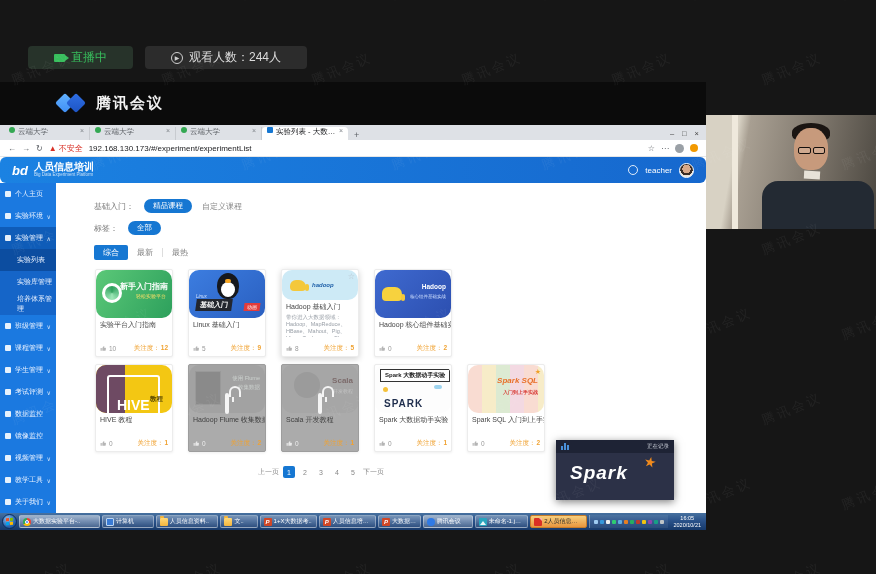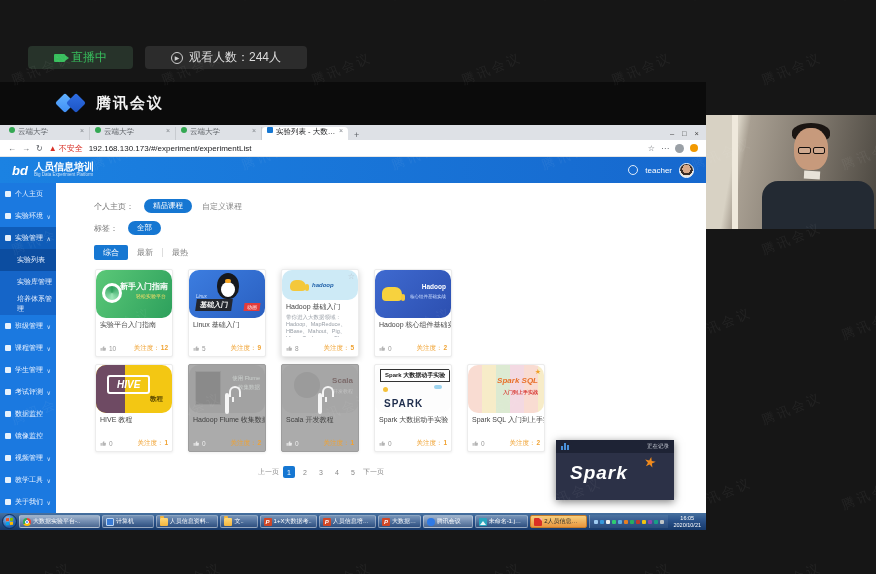--- a/index.html
+++ b/index.html
@@ -39,21 +39,21 @@
   .newtab{padding:0 6px;font-size:9px;color:#5f6368;}
   .wincontrols{margin-left:auto;display:flex;gap:8px;padding-right:7px;font-size:7.5px;color:#444;align-items:center;height:13px;}
   .urlbar{position:absolute;left:0;top:15px;width:100%;height:17px;background:#fff;border-bottom:1px solid #e4e6e8;display:flex;align-items:center;gap:6px;padding:0 8px;font-size:8px;color:#5f6368;}
   .url-warn{color:#d93025;display:flex;gap:2px;align-items:center;}
   .url-text{color:#202124;flex:1;}
   .url-icons{display:flex;gap:6px;align-items:center;color:#5f6368;}
   .avatar-dot{width:9px;height:9px;border-radius:50%;background:#9aa0a6;}
   .orange-dot{width:8px;height:8px;border-radius:50%;background:#f29900;}
 
   
-  .site-header{position:absolute;left:0;top:32px;width:100%;height:26px;background:linear-gradient(90deg,#1b82e2,#1668ce);display:flex;align-items:center;padding:0 12px;}
+  .site-header{position:absolute;left:0;top:32px;width:100%;height:26px;background:linear-gradient(90deg,#1b82e2,#1668ce);display:flex;align-items:center;padding:0 12px;border-radius:6px;}
   .bd-logo{font-size:13px;font-weight:bold;font-style:italic;color:#fff;margin-right:6px;}
   .site-name{line-height:1;}
   .site-name .n1{font-size:10px;font-weight:bold;color:#fff;}
   .site-name .n2{font-size:4.5px;color:rgba(255,255,255,.75);margin-top:1px;}
   .sh-right{margin-left:auto;display:flex;align-items:center;gap:7px;}
   .msg-icon{width:10px;height:10px;border:1px solid rgba(255,255,255,.85);border-radius:50%;}
   .user-name{font-size:8px;color:#fff;}
   .user-avatar{width:15px;height:15px;border-radius:50%;background:radial-gradient(circle at 50% 38%,#d7a98a 40%,#3a2d25 41% 62%,#e8e3da 63%);border:1px solid #fff;}
 
   .site-body{position:absolute;left:0;top:58px;width:100%;height:330px;display:flex;}
@@ -119,21 +119,21 @@
   .t3 .hw{position:absolute;left:30px;top:12px;font-size:6px;font-style:italic;font-weight:bold;color:#1d5fa8;}
   .t4{background:linear-gradient(135deg,#3f6ad0,#2c4fb0);}
   .t4 .ele{left:7px;top:17px;width:20px;height:14px;background:#f7d23e;}
   .t4 .tt{position:absolute;right:5px;top:13px;font-size:6.5px;color:#fff;font-weight:bold;}
   .t4 .ts{position:absolute;right:5px;top:24px;font-size:4.5px;color:#cfe0ff;}
   .t5{background:linear-gradient(120deg,#8fd3ae,#3f9e74);}
   .t5 .tt{position:absolute;left:9px;top:13px;font-size:11px;font-weight:bold;color:#fff;letter-spacing:1px;text-shadow:0 1px 2px rgba(0,0,0,.25);}
   .t5 .ts{position:absolute;right:8px;top:27px;font-size:5px;color:#eaf7ef;}
   .t6{background:#f3c713;}
   .t6::before{content:"";position:absolute;left:0;top:0;width:38%;height:100%;background:#6e4a63;}
-  .t6 .bx{position:absolute;left:11px;top:10px;border:2px solid #fff;border-radius:3px;padding:2px 8px;font-size:10px;font-weight:bold;color:#fff;font-style:italic;}
+  .t6 .bx{position:absolute;left:11px;top:10px;border:2px solid #fff;border-radius:3px;padding:20px 8px;font-size:14px;font-weight:bold;color:#fff;}
   .t6 .ts{position:absolute;right:9px;top:30px;font-size:6.5px;font-weight:bold;color:#5c4a00;}
   .t7{background:#9c9c9c;}
   .t7 .ph{position:absolute;left:6px;top:6px;width:26px;height:34px;background:#6f6f6f;border:1px solid #8a8a8a;}
   .t7 .l1{position:absolute;right:5px;top:10px;font-size:5.5px;color:#d9efe2;}
   .t7 .l2{position:absolute;right:5px;top:19px;font-size:5.5px;color:#d9efe2;}
   .t8{background:#a2a2a2;}
   .t8 .sc{position:absolute;left:12px;top:7px;width:26px;height:26px;border-radius:50%;background:#8e8e8e;}
   .t8 .tt{position:absolute;right:5px;top:11px;font-size:8px;font-weight:bold;color:#7c2d2d;}
   .t8 .ts{position:absolute;right:5px;top:23px;font-size:5px;color:#d4d4d4;}
   .t9{background:#fdfdfd;}
@@ -354,21 +354,21 @@
           </div>
           <div class="side-item">
             <i class="si"></i>
             <span class="side-label">关于我们</span>
             <span class="chev">∨</span>
           </div>
         </div>
 
         <div class="content">
           <div class="frow frow1">
-            <span>个人主页：</span>
+            <span>基础入门：</span>
             <span class="pill">精品课程</span>
             <span class="flink">自定义课程</span>
           </div>
           <div class="frow frow2">
             <span>标签：</span>
             <span class="pill">全部</span>
           </div>
           <div class="sortbar">
             <span class="sort-active">综合</span>
             <span class="sort-item">最新</span>

